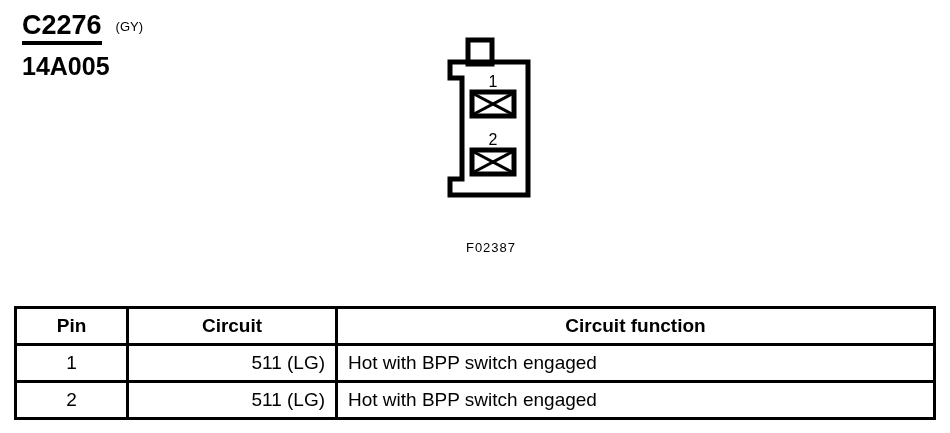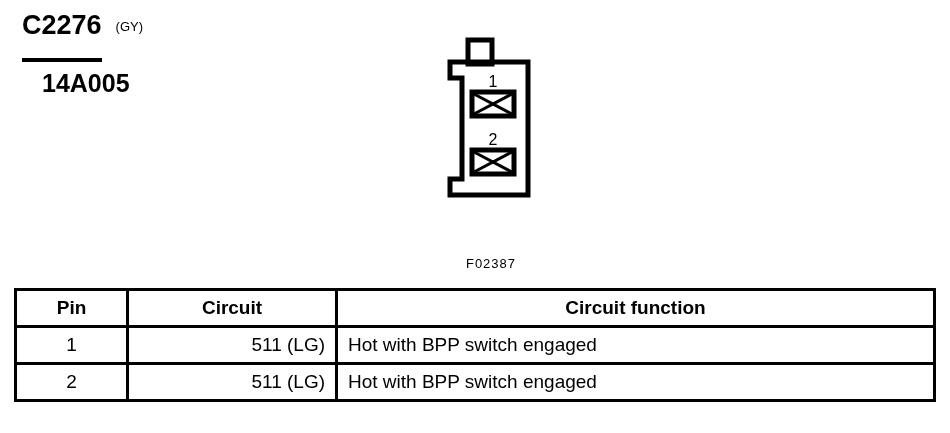--- a/index.html
+++ b/index.html
@@ -27,37 +27,36 @@
     display: flex;
     align-items: baseline;
     gap: 14px;
   }
   #connector-id {
     font-size: 27px;
     font-weight: bold;
     letter-spacing: 0px;
     line-height: 30px;
     border-bottom: 4px solid #000;
-    padding-bottom: 18px;
+    padding-bottom: 1px;
     display: inline-block;
   }
   #connector-color {
     font-size: 13px;
     font-weight: normal;
     line-height: 15px;
     position: relative;
     top: -3px;
     text-align: right;
   }
   #part-number {
     font-size: 25px;
     font-weight: bold;
     line-height: 28px;
     margin-top: 7px;
-    margin-left: 20px;
   }
   #connector-description {
     font-size: 13px;
     line-height: 23px;
     margin-top: 19px;
     max-width: 200px;
   }
   .desc-line { display: block; }
 
   
@@ -65,30 +64,30 @@
     position: absolute;
     left: 430px;
     top: 22px;
     width: 130px;
   }
   #connector-svg { display: block; }
   #figure-label {
     text-align: center;
     font-size: 13px;
     line-height: 16px;
-    margin-top: 34px;
+    margin-top: 18px;
     letter-spacing: 1px;
     padding-right: 8px;
   }
 
   
   #pin-table-wrap {
     position: absolute;
     left: 14px;
-    top: 288px;
+    top: 306px;
     width: 922px;
   }
   #pin-table {
     border-collapse: collapse;
     width: 100%;
     table-layout: fixed;
   }
   #pin-table th,
   #pin-table td {
     border: 3px solid #000;

